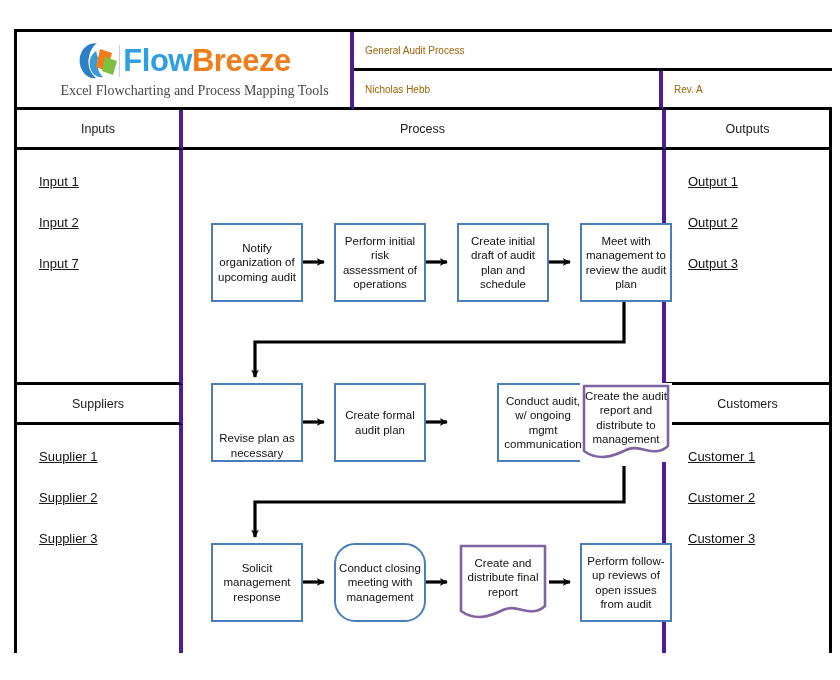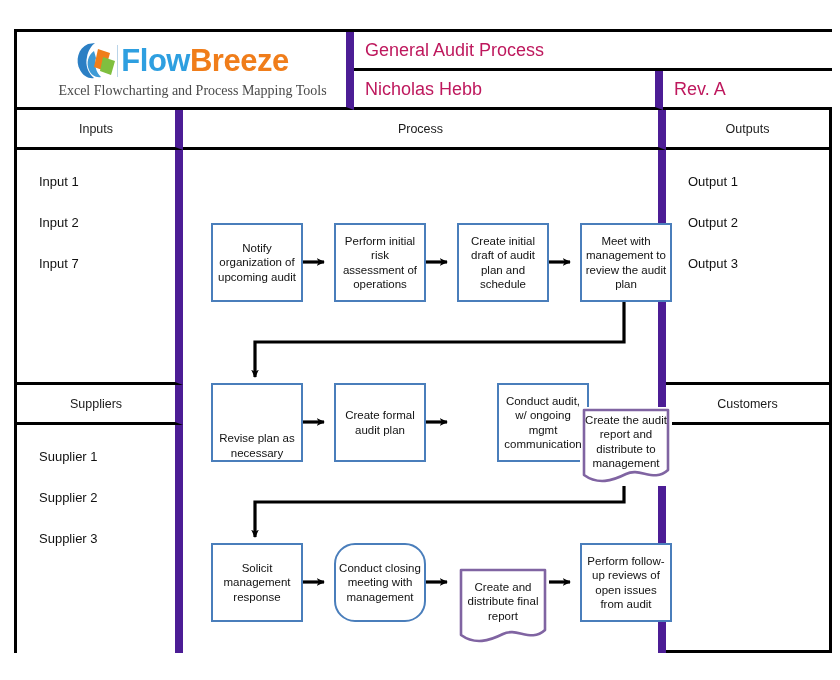--- a/index.html
+++ b/index.html
@@ -27,21 +27,21 @@
     background: #ffffff;
   }
 
   
   .cell {
     position: absolute;
     box-sizing: border-box;
     background: #ffffff;
   }
   .rule-b { border-bottom: 3px solid #000; }
-  .rule-r { border-right: 8px solid #4c1d95; }
+  .rule-r { border-right: 4px solid #4c1d95; }
 
   
   #logo-cell {
     left: 0; top: 0; width: 337px; height: 78px;
     display: flex; align-items: center; justify-content: center;
   }
   .logo-wrap { display: flex; flex-direction: column; align-items: center; }
   .logo-top { display: flex; align-items: center; }
   #logo-mark { display: block; }
   .logo-word {
@@ -64,35 +64,35 @@
 
   #title-cell  { left: 337px; top: 0;    width: 478px; height: 39px; }
   #author-cell { left: 337px; top: 39px; width: 309px; height: 39px; }
   #rev-cell    { left: 646px; top: 39px; width: 169px; height: 39px; }
 
   .hdr-text {
     position: absolute;
     left: 11px;
     top: 50%;
     transform: translateY(-50%);
-    font-size: 18px;
-    color: #be185d;
+    font-size: 10px;
+    color: #a16207;
     white-space: nowrap;
   }
   .band-label {
     position: absolute;
     left: 0; right: 0;
     top: 50%;
     transform: translateY(-50%);
     text-align: center;
     font-size: 12.5px;
   }
 
   
-  .list-cell { padding: 24px 0 0 22px; }
+  .list-cell { padding: 24px 0 0 22px; text-decoration: underline; }
   .list-item {
     font-size: 13px;
     color: #111;
     margin-bottom: 26px;
     white-space: nowrap;
   }
 
   
   #process-canvas {
     position: absolute;
@@ -121,21 +121,21 @@
   }
   .node-text {
     font-size: 11.5px;
     line-height: 1.25;
     color: #111;
     padding: 0 3px;
     position: relative;
     z-index: 2;
   }
   
-  .node.doc { border: none; margin-top: 24px; }
+  .node.doc { border: none; }
   .node.doc .doc-svg {
     position: absolute;
     left: 0; top: 0;
     width: 92px;
     height: 79px;
     z-index: 1;
   }
   .node.doc .node-text { transform: translateY(-5px); }
 </style>
 </head>
@@ -202,20 +202,25 @@
   <div class="cell rule-b list-cell" style="left:649px;top:118px;width:163px;height:235px;">
     <div class="list-item">Output 1</div>
     <div class="list-item">Output 2</div>
     <div class="list-item">Output 3</div>
   </div>
 
   <div class="cell rule-b" style="left:649px;top:353px;width:163px;height:40px;">
     <span class="band-label">Customers</span>
   </div>
 
+  <div class="cell list-cell" style="left:649px;top:393px;width:163px;height:228px;">
+    <div class="list-item">Customer 1</div>
+    <div class="list-item">Customer 2</div>
+    <div class="list-item">Customer 3</div>
+  </div>
 
   <div class="cell rule-r" style="left:166px;top:118px;width:483px;height:503px;"></div>
 
   <div id="process-canvas">
 
     <svg id="wires" width="483" height="503">
       <defs>
         <marker id="arw" markerWidth="9" markerHeight="9" refX="7.5" refY="4.5" orient="auto" markerUnits="userSpaceOnUse">
           <path d="M0,0.6 L8.4,4.5 L0,8.4 L2.6,4.5 Z" fill="#000000"></path>
         </marker>

